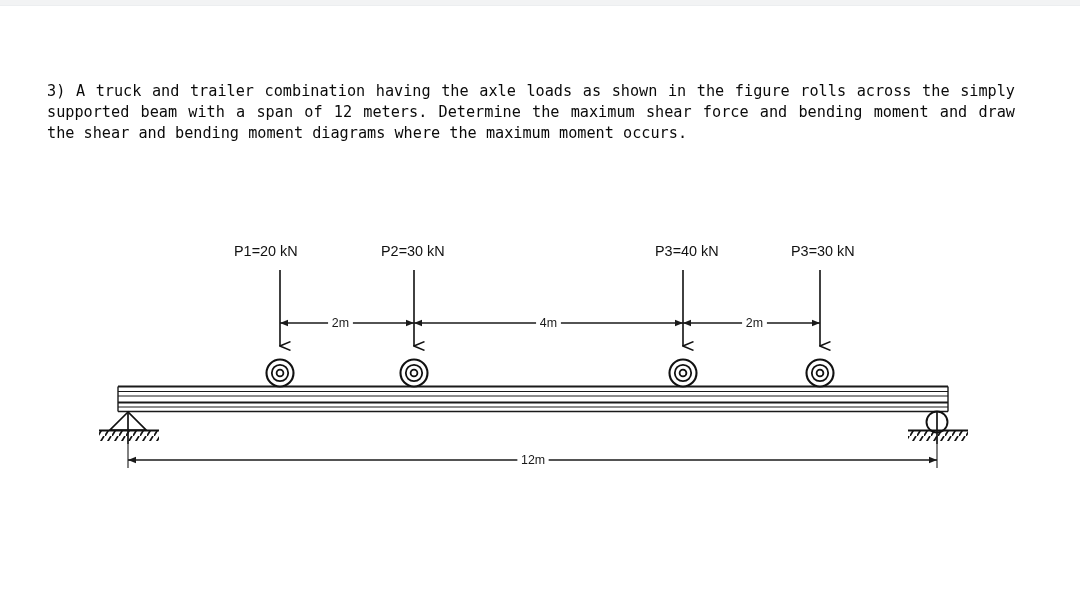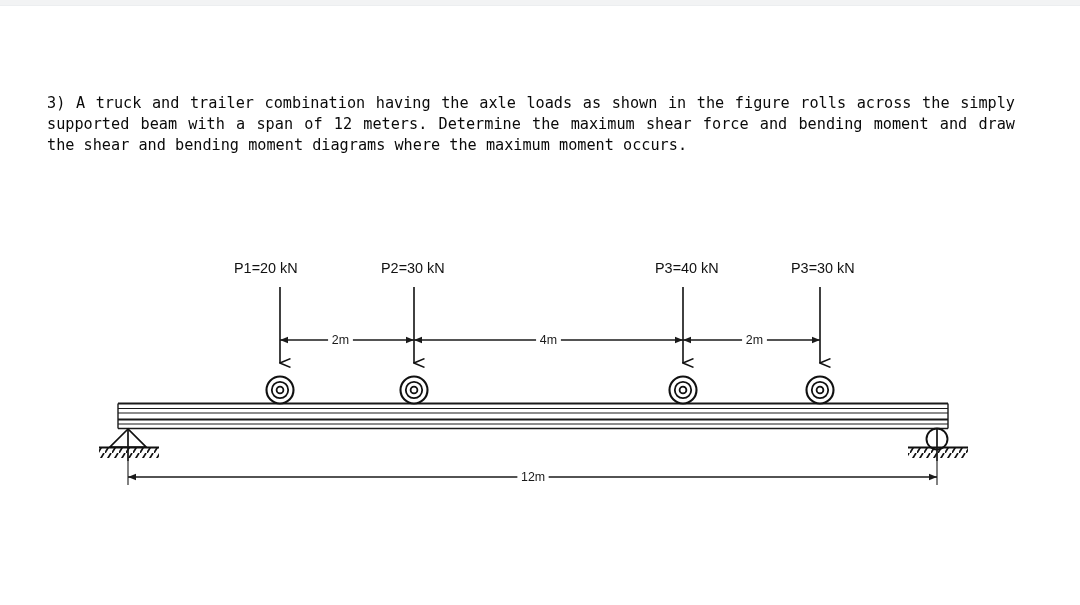--- a/index.html
+++ b/index.html
@@ -30,36 +30,36 @@
     font-size: 16.5px;
     font-weight: bold;
     letter-spacing: 0.4px;
     color: #000;
     padding-bottom: 3px;
     border-bottom: 2.4px solid #000;
     line-height: 1.25;
   }
   .problem-text {
     position: absolute;
-    left: 47px; top: 93px;
+    left: 47px; top: 81px;
     width: 968px;
     font-family: "DejaVu Sans Mono", "Liberation Mono", monospace;
     font-size: 15.2px;
     line-height: 21.2px;
     color: #0a0a0a;
     text-align: justify;
     text-justify: inter-word;
     letter-spacing: 0px;
     white-space: normal;
   }
 
   
   #figure {
     position: absolute;
-    left: 0; top: 243px;
+    left: 0; top: 226px;
     width: 1080px; height: 270px;
   }
   #figure svg { display: block; }
 
   .load-label {
     position: absolute;
     font-family: "Liberation Sans", sans-serif;
     font-size: 15.5px;
     color: #111;
     white-space: nowrap;

